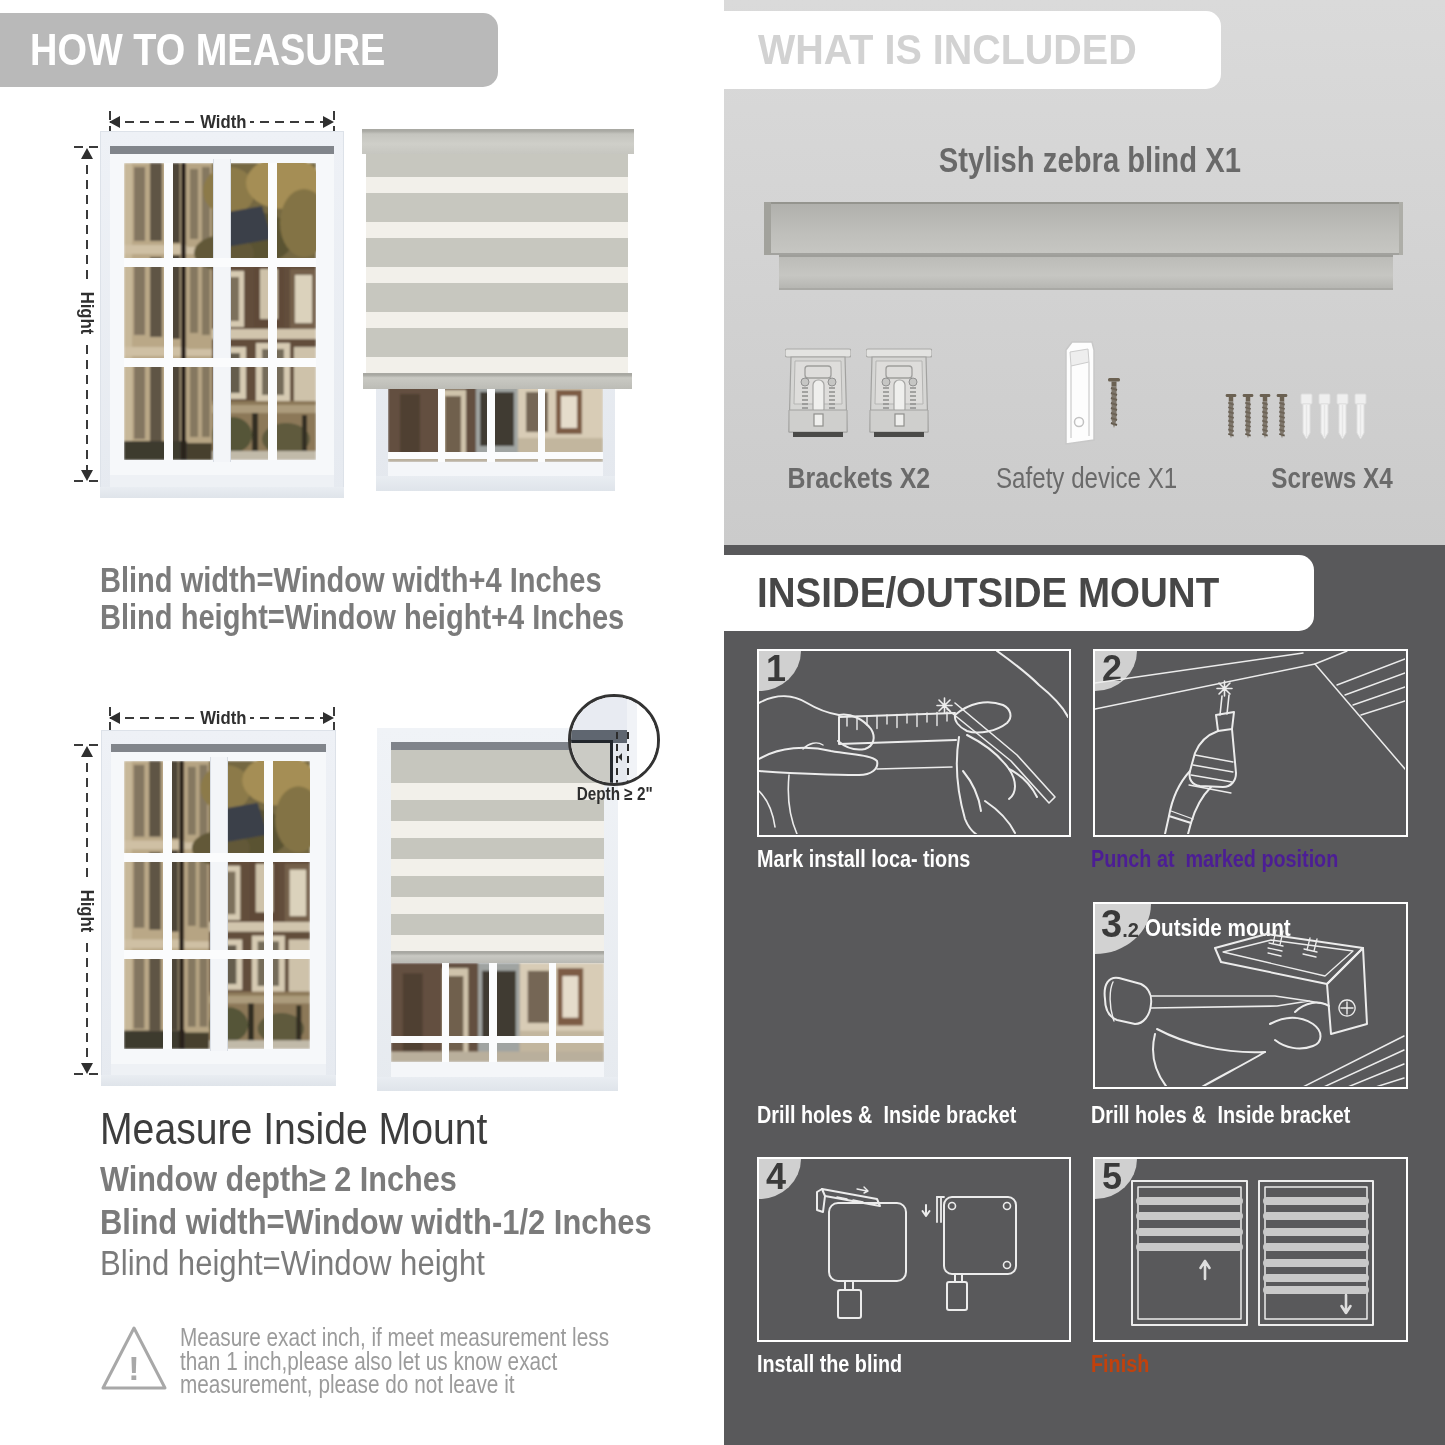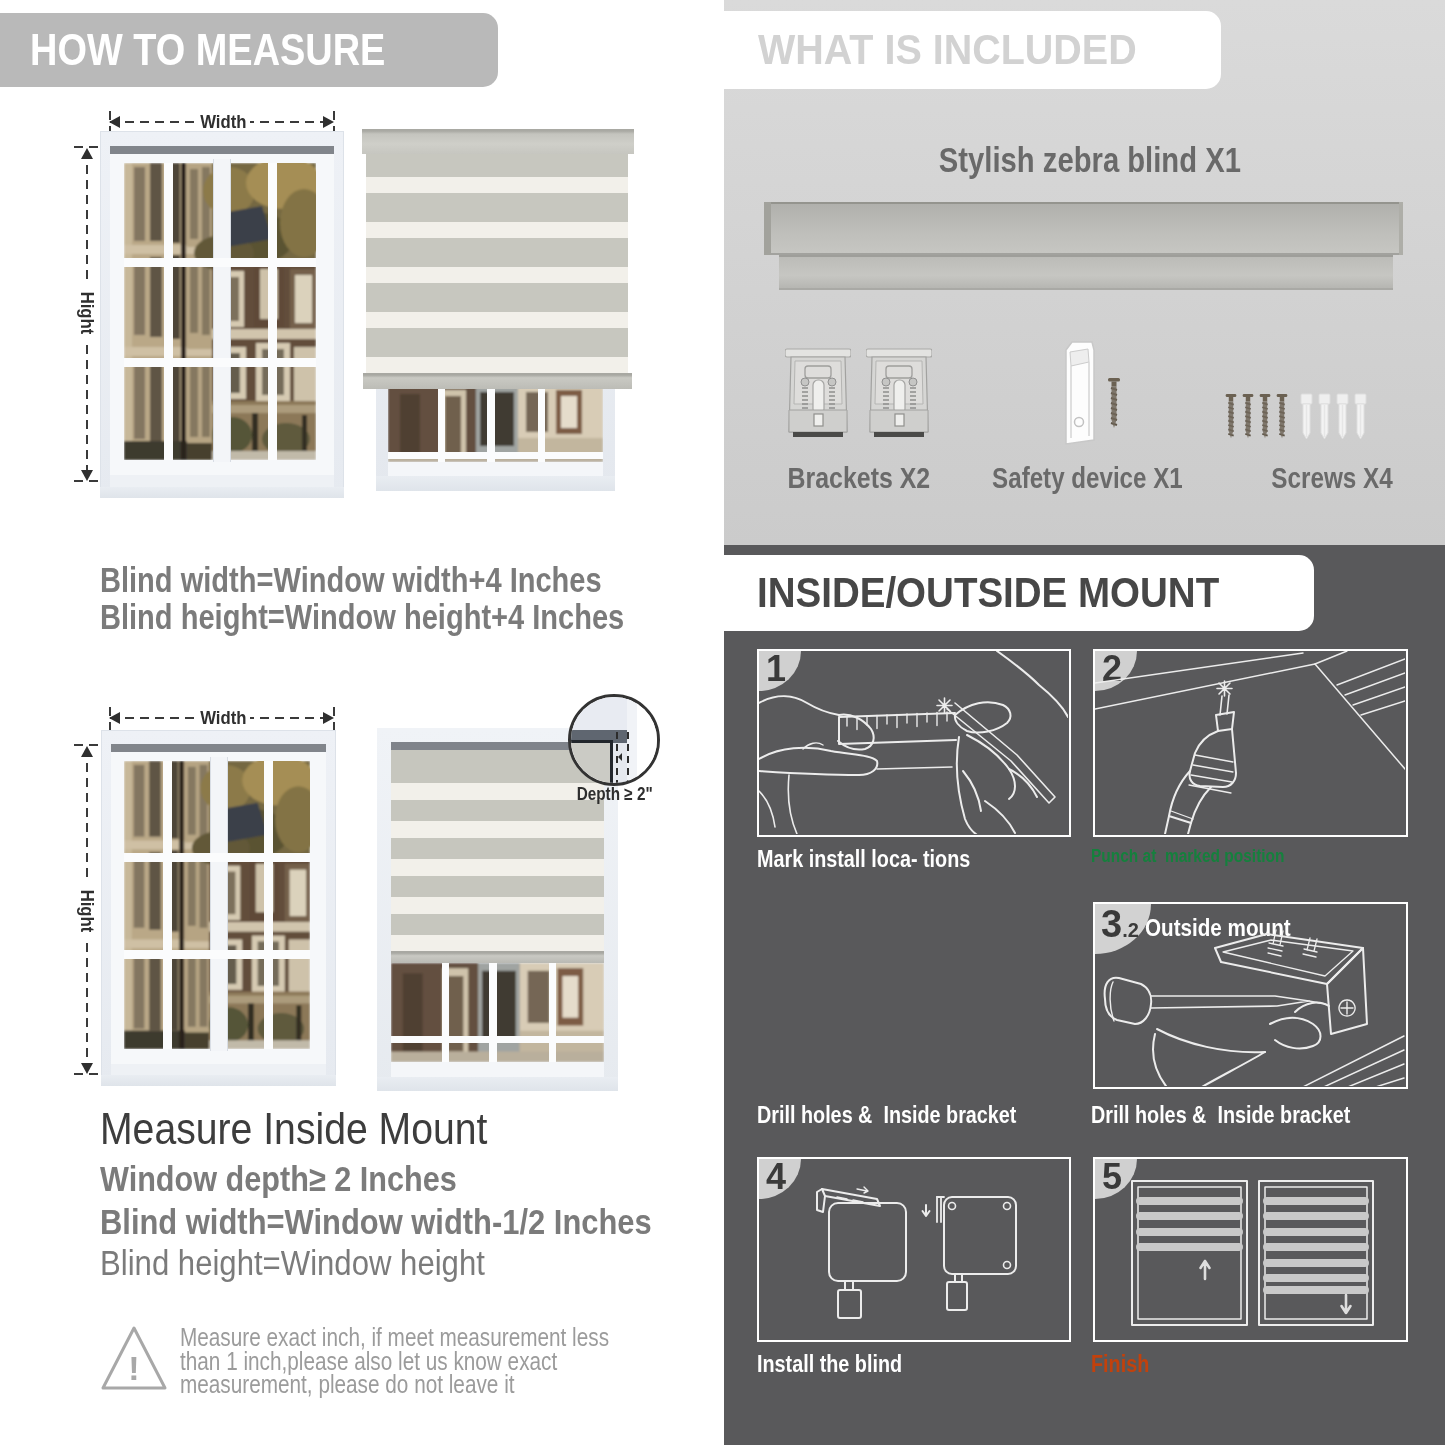--- a/index.html
+++ b/index.html
@@ -221,21 +221,21 @@
         <use href="#anchor"></use>
       </svg></div>
   <div class="abs" style="left:1334px;top:393px;"><svg width="17" height="48" viewBox="0 0 17 48">
         <use href="#anchor"></use>
       </svg></div>
   <div class="abs" style="left:1352px;top:393px;"><svg width="17" height="48" viewBox="0 0 17 48">
         <use href="#anchor"></use>
       </svg></div>
 
   <div class="abs" style="left:709px;top:461px;width:300px;text-align:center;color:#6a6a6a;font-weight:bold;font-size:30px;"><span class="ctr" style="transform:scaleX(0.83);">Brackets X2</span></div>
-  <div class="abs" style="left:937px;top:461px;width:300px;text-align:center;color:#6a6a6a;font-weight:bold;font-size:30px;"><span class="ctr" style="transform:scaleX(0.805);">Safety device X1</span></div>
+  <div class="abs" style="left:937px;top:461px;width:300px;text-align:center;color:#6a6a6a;font-weight:normal;font-size:30px;"><span class="ctr" style="transform:scaleX(0.805);">Safety device X1</span></div>
   <div class="abs" style="left:1182px;top:461px;width:300px;text-align:center;color:#6a6a6a;font-weight:bold;font-size:30px;"><span class="ctr" style="transform:scaleX(0.81);">Screws X4</span></div>
 
   <div class="abs" style="left:724px;top:545px;width:721px;height:900px;background:#59595b;"></div>
   <div class="abs" style="left:724px;top:555px;width:590px;height:76px;background:#ffffff;border-radius:0 15px 15px 0;"></div>
   <div class="abs" style="left:757px;top:555px;height:76px;line-height:76px;color:#474747;font-weight:bold;font-size:42px;"><span class="cx" style="transform:scaleX(0.917);">INSIDE/OUTSIDE MOUNT</span></div>
 
   <div class="abs" style="left:757px;top:649px;width:314px;height:188px;border:2.5px solid #ffffff;box-sizing:border-box;overflow:hidden;">
     <div class="abs" style="left:0;top:0;width:42px;height:40px;background:#d0d0d0;border-radius:0 0 100% 0;"></div>
     <div class="abs" style="left:7px;top:-1px;color:#3a3a3a;font-weight:bold;font-size:36px;line-height:38px;">1</div>
     <svg class="abs" style="left:0;top:0;" width="309" height="183" viewBox="0 0 309 183">
@@ -244,21 +244,21 @@
   </div>
   <div class="abs" style="left:757px;top:846px;color:#ffffff;font-weight:bold;font-size:23px;"><span class="cx" style="transform:scaleX(0.86);">Mark install loca- tions</span></div>
 
   <div class="abs" style="left:1093px;top:649px;width:315px;height:188px;border:2.5px solid #ffffff;box-sizing:border-box;overflow:hidden;">
     <div class="abs" style="left:0;top:0;width:42px;height:40px;background:#d0d0d0;border-radius:0 0 100% 0;"></div>
     <div class="abs" style="left:7px;top:-1px;color:#3a3a3a;font-weight:bold;font-size:36px;line-height:38px;">2</div>
     <svg class="abs" style="left:0;top:0;" width="310" height="183" viewBox="0 0 310 183">
         <use href="#draw2"></use>
       </svg>
   </div>
-  <div class="abs" style="left:1091px;top:846px;color:#15803d;font-weight:bold;font-size:18px;"><span class="cx" style="transform:scaleX(0.86);">Punch at&nbsp; marked position</span></div>
+  <div class="abs" style="left:1091px;top:846px;color:#4c1d95;font-weight:bold;font-size:23px;"><span class="cx" style="transform:scaleX(0.86);">Punch at&nbsp; marked position</span></div>
 
   <div class="abs" style="left:757px;top:1102px;color:#ffffff;font-weight:bold;font-size:23px;"><span class="cx" style="transform:scaleX(0.86);">Drill holes &amp;&nbsp; Inside bracket</span></div>
 
   <div class="abs" style="left:1093px;top:902px;width:315px;height:187px;border:2.5px solid #ffffff;box-sizing:border-box;overflow:hidden;">
     <div class="abs" style="left:0;top:0;width:56px;height:50px;background:#d2d2d2;border-radius:0 0 100% 0;"></div>
     <div class="abs" style="left:6px;top:0px;color:#3a3a3a;font-weight:bold;font-size:38px;line-height:40px;">3<span style="font-size:20px;">.2</span></div>
     <div class="abs" style="left:50px;top:10px;color:#ffffff;font-weight:bold;font-size:24px;"><span class="cx" style="transform:scaleX(0.86);">Outside mount</span></div>
     <svg class="abs" style="left:0;top:0;" width="310" height="182" viewBox="0 0 310 182">
         <use href="#draw32"></use>
       </svg>

